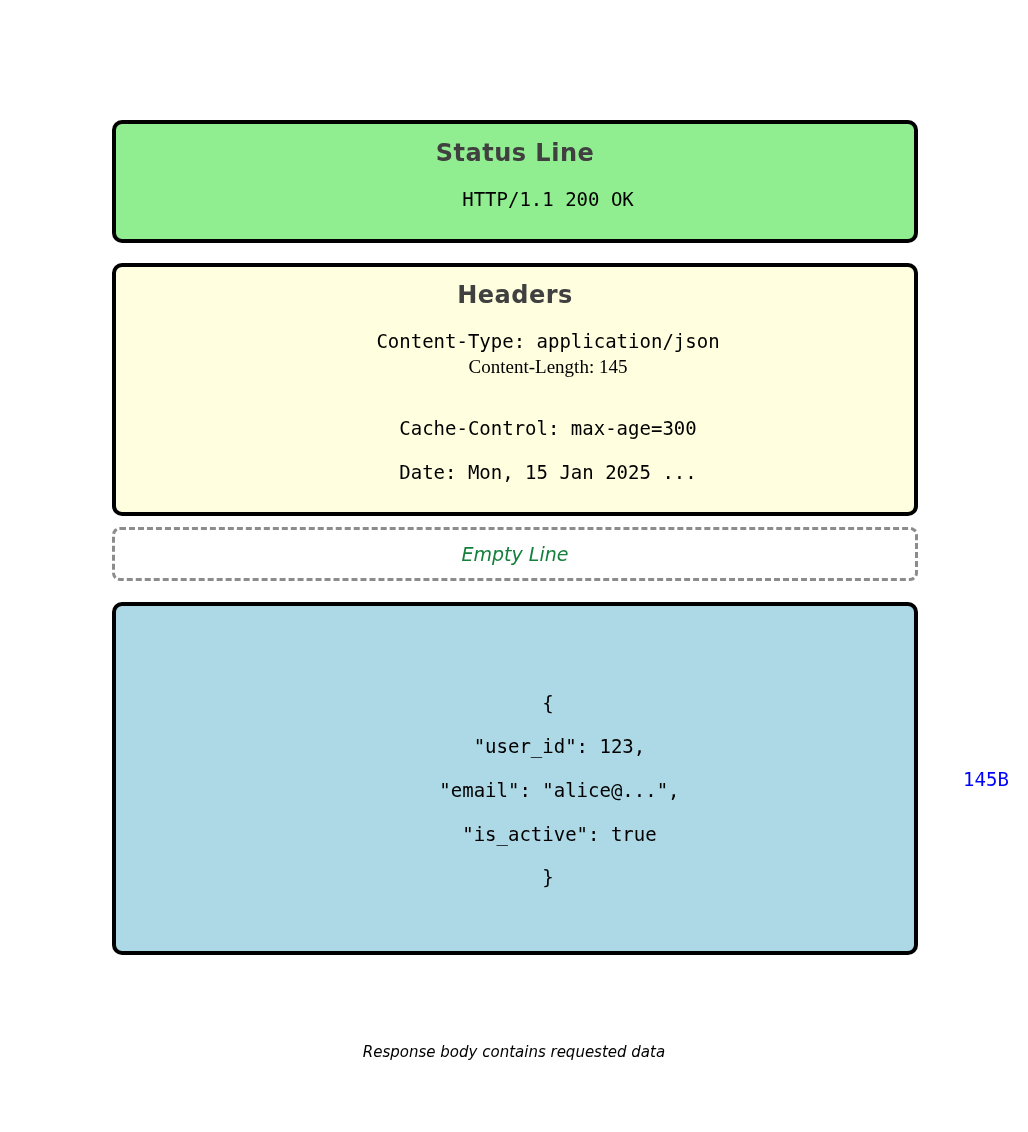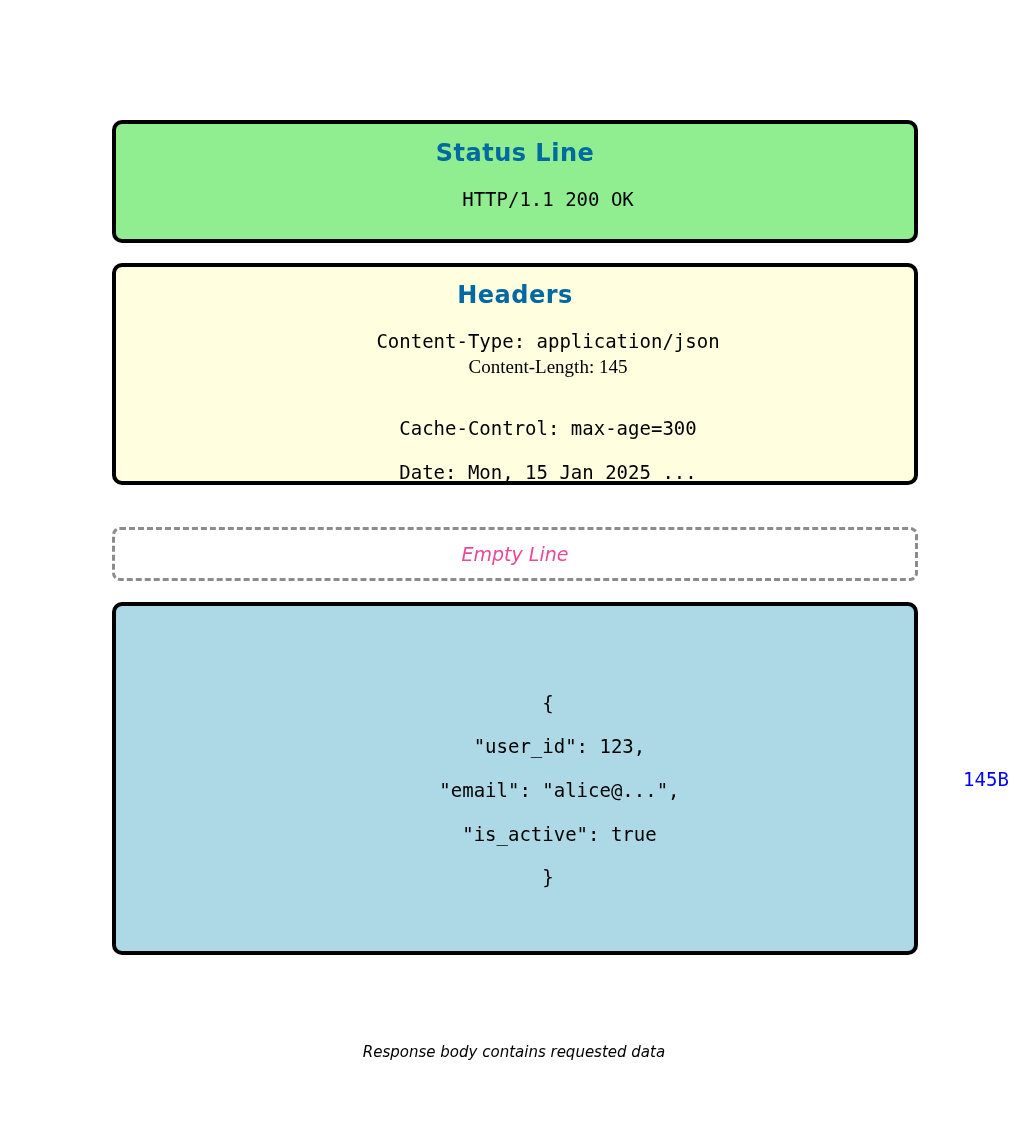--- a/index.html
+++ b/index.html
@@ -17,31 +17,31 @@
   }
   .panel {
     position: absolute;
     left: 112px;
     width: 806px;
     box-sizing: border-box;
     border: 4px solid #000000;
     border-radius: 10px;
   }
   #status-box  { top: 120px; height: 123px; }
-  #headers-box { top: 263px; height: 222px; padding-left: 33px; }
+  #headers-box { top: 263px; height: 253px; padding-left: 33px; }
   #body-box    { top: 602px; height: 353px; }
   .panel-title {
     position: absolute;
     left: 0;
     width: 100%;
     text-align: center;
     font-weight: 700;
     font-size: 24px;
     line-height: 30px;
-    color: #0369a1;
+    color: #404040;
     letter-spacing: 0.5px;
   }
   .mono-line {
     position: absolute;
     left: 0;
     width: 100%;
     text-align: center;
     font-family: "DejaVu Sans Mono", "Liberation Mono", monospace;
     font-size: 19px;
     line-height: 24px;
@@ -118,21 +118,21 @@
 
   <section class="panel" id="headers-box" style="background-color: rgb(255, 255, 224);">
     <div class="panel-title">Headers</div>
     <div class="mono-line l0">Content-Type: application/json</div>
     <div class="mono-line l1">Content-Length: 145</div>
     <div class="mono-line l2">Cache-Control: max-age=300</div>
     <div class="mono-line l3">Date: Mon, 15 Jan 2025 ...</div>
   </section>
 
   <section class="empty-box" style="border-color: rgb(140, 140, 140);">
-    <span class="empty-label" style="color: #ec4899;">Empty Line</span>
+    <span class="empty-label" style="color: #15803d;">Empty Line</span>
   </section>
 
   <section class="panel" id="body-box" style="background-color: rgb(173, 216, 230);">
     <div class="mono-line l0">{</div>
     <div class="mono-line l1">  "user_id": 123,</div>
     <div class="mono-line l2">  "email": "alice@...",</div>
     <div class="mono-line l3">  "is_active": true</div>
     <div class="mono-line l4">}</div>
   </section>
 

